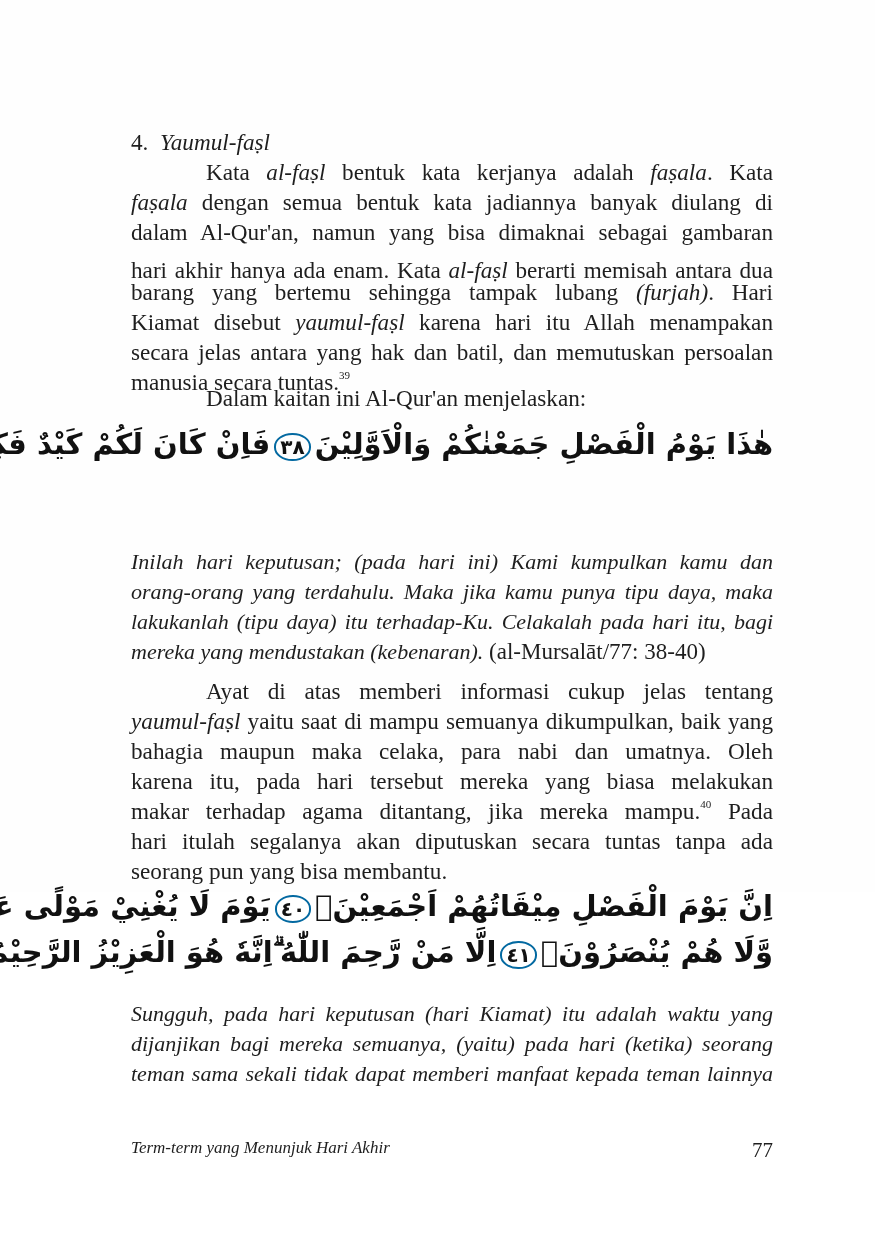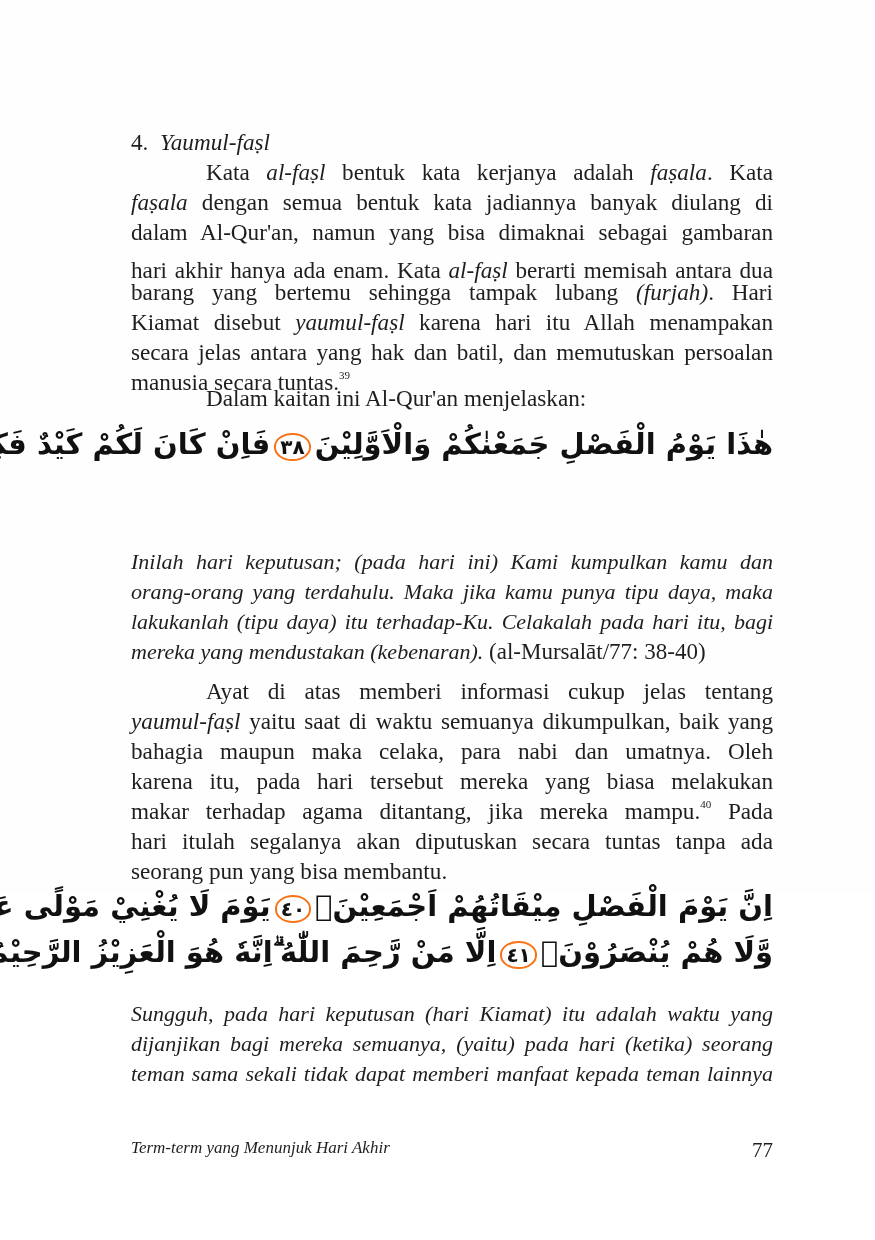--- a/index.html
+++ b/index.html
@@ -6,21 +6,21 @@
   body { width: 875px; height: 1240px; position: relative; overflow: hidden; color: #1e1e1e; }
   .page { position: absolute; left: 0; top: 0; width: 875px; height: 892px; background: #fefefe; }
   .block { position: absolute; left: 131px; width: 642px; font-family: "Liberation Serif", "DejaVu Serif", serif; font-size: 23.2px; }
   .line { position: absolute; left: 0; width: 642px; white-space: nowrap; height: 28px; line-height: 28px; }
   .j { text-align: justify; text-align-last: justify; }
   .indent { padding-left: 75px; box-sizing: border-box; }
   .it { font-style: italic; }
   sup { font-size: 11px; vertical-align: 11px; line-height: 0; }
   .arabic { position: absolute; left: 131px; width: 642px; direction: rtl; font-family: "DejaVu Sans", sans-serif; font-size: 29px; font-weight: bold; color: #111; white-space: nowrap; }
   .arabic .aline { position: absolute; right: 0; height: 44px; line-height: 44px; }
-  .ayah-mark { display: inline-block; font-size: 20px; font-weight: bold; border: 2px solid #f97316; border-radius: 50%/48%; padding: 0 4px; margin: 0 4px; line-height: 24px; }
+  .ayah-mark { display: inline-block; font-size: 20px; font-weight: bold; border: 2px solid #0369a1; border-radius: 50%/48%; padding: 0 4px; margin: 0 4px; line-height: 24px; }
   .tr { font-family: "Liberation Serif", "DejaVu Serif", serif; font-style: italic; font-size: 22px; }
   .footer { position: absolute; top: 1138px; left: 131px; width: 642px; font-family: "Liberation Serif", "DejaVu Serif", serif; font-size: 17px; }
   .footer .title { position: absolute; left: 0; font-style: italic; }
   .footer .num { position: absolute; right: 0; font-size: 21px; }
 </style>
 </head>
 <body>
 
 <div class="page">
 
@@ -53,21 +53,21 @@
 
   <div class="block tr" style="top:548px;">
     <div class="line j" style="top:0;">Inilah hari keputusan; (pada hari ini) Kami kumpulkan kamu dan</div>
     <div class="line j" style="top:30px;">orang-orang yang terdahulu. Maka jika kamu punya tipu daya, maka</div>
     <div class="line j" style="top:60px;">lakukanlah (tipu daya) itu terhadap-Ku. Celakalah pada hari itu, bagi</div>
     <div class="line" style="top:90px;"><span>mereka yang mendustakan (kebenaran).</span><span style="font-style:normal;font-size:23px;"> (al-Mursalāt/77: 38-40)</span></div>
   </div>
 
   <div class="block" style="top:677px;">
     <div class="line j indent" style="top:0;">Ayat di atas memberi informasi cukup jelas tentang</div>
-    <div class="line j" style="top:30px;"><span class="it">yaumul-faṣl</span><span> yaitu saat di waktu semuanya dikumpulkan, baik yang</span></div>
+    <div class="line j" style="top:30px;"><span class="it">yaumul-faṣl</span><span> yaitu saat di mampu semuanya dikumpulkan, baik yang</span></div>
     <div class="line j" style="top:60px;">bahagia maupun maka celaka, para nabi dan umatnya. Oleh</div>
     <div class="line j" style="top:90px;">karena itu, pada hari tersebut mereka yang biasa melakukan</div>
     <div class="line j" style="top:120px;"><span>makar terhadap agama ditantang, jika mereka mampu.</span><sup>40</sup><span> Pada</span></div>
     <div class="line j" style="top:150px;">hari itulah segalanya akan diputuskan secara tuntas tanpa ada</div>
     <div class="line" style="top:180px;">seorang pun yang bisa membantu.</div>
   </div>
 
   <div class="arabic" style="top:884px; height:100px;">
     <div class="aline" style="top:0;">
       <span>اِنَّ يَوْمَ الْفَصْلِ مِيْقَاتُهُمْ اَجْمَعِيْنَۙ</span><span class="ayah-mark">٤٠</span><span>يَوْمَ لَا يُغْنِيْ مَوْلًى عَنْ مَّوْلًى شَيْـًٔا</span>

